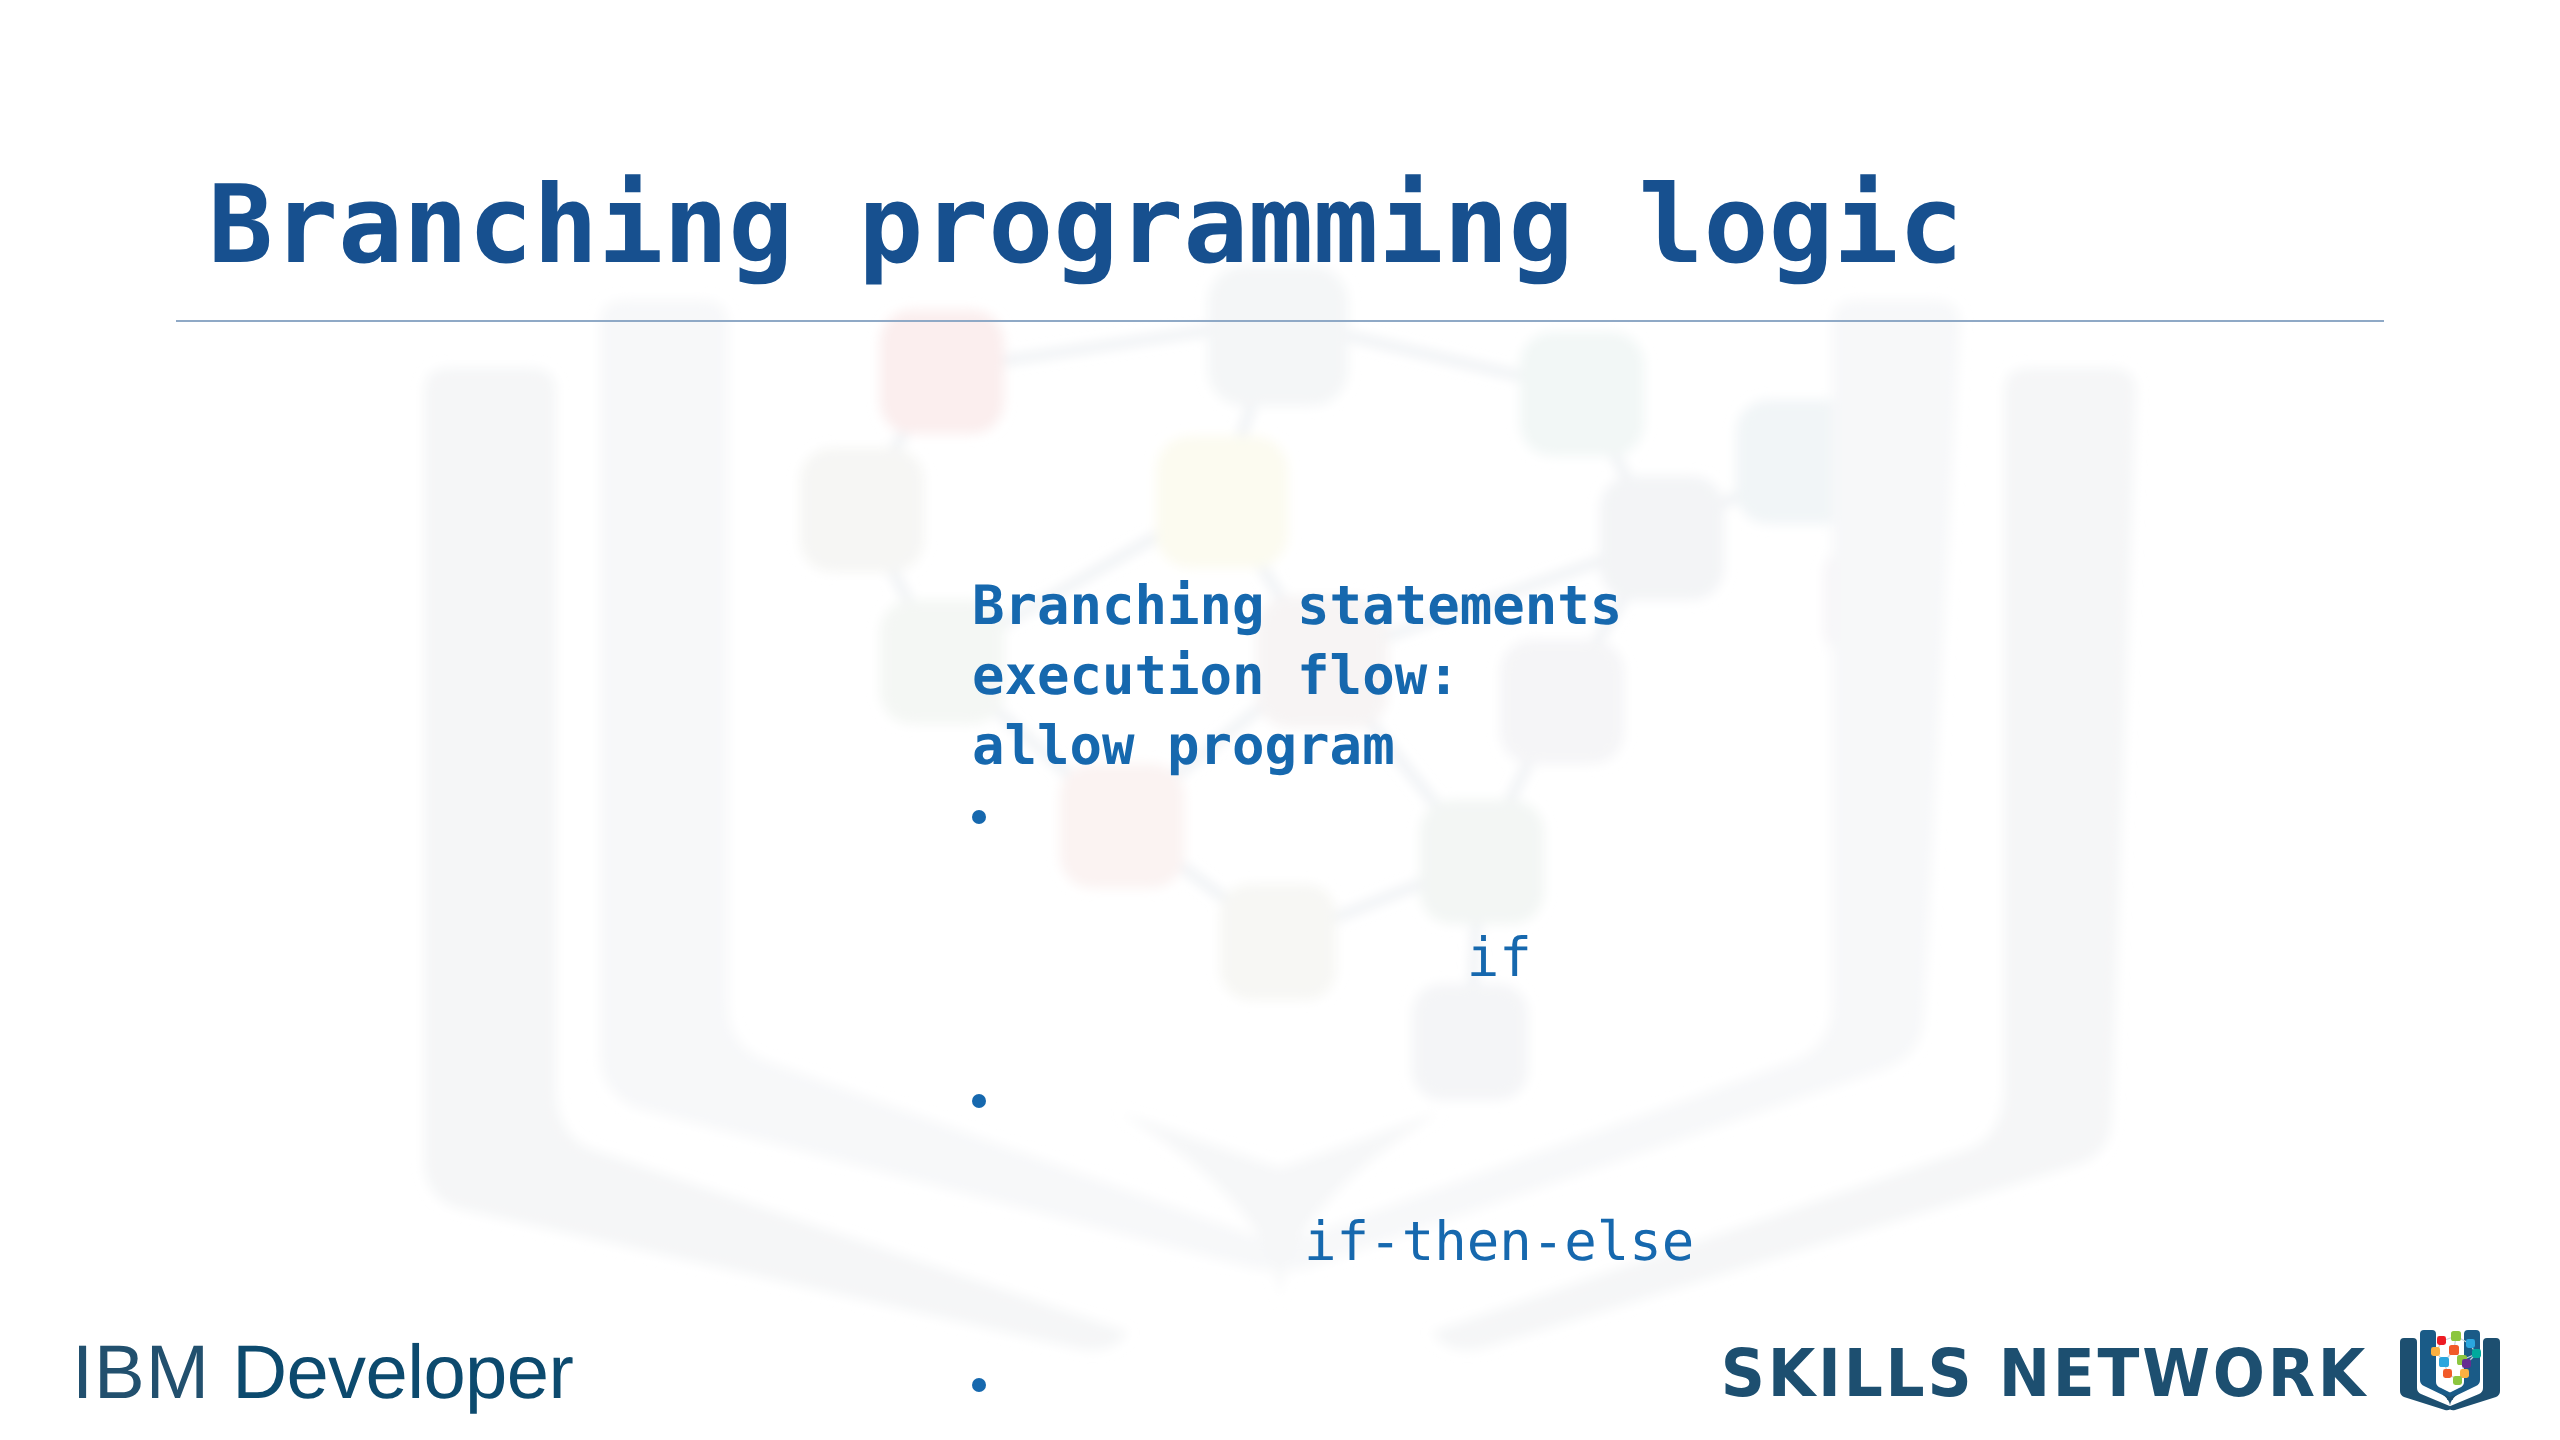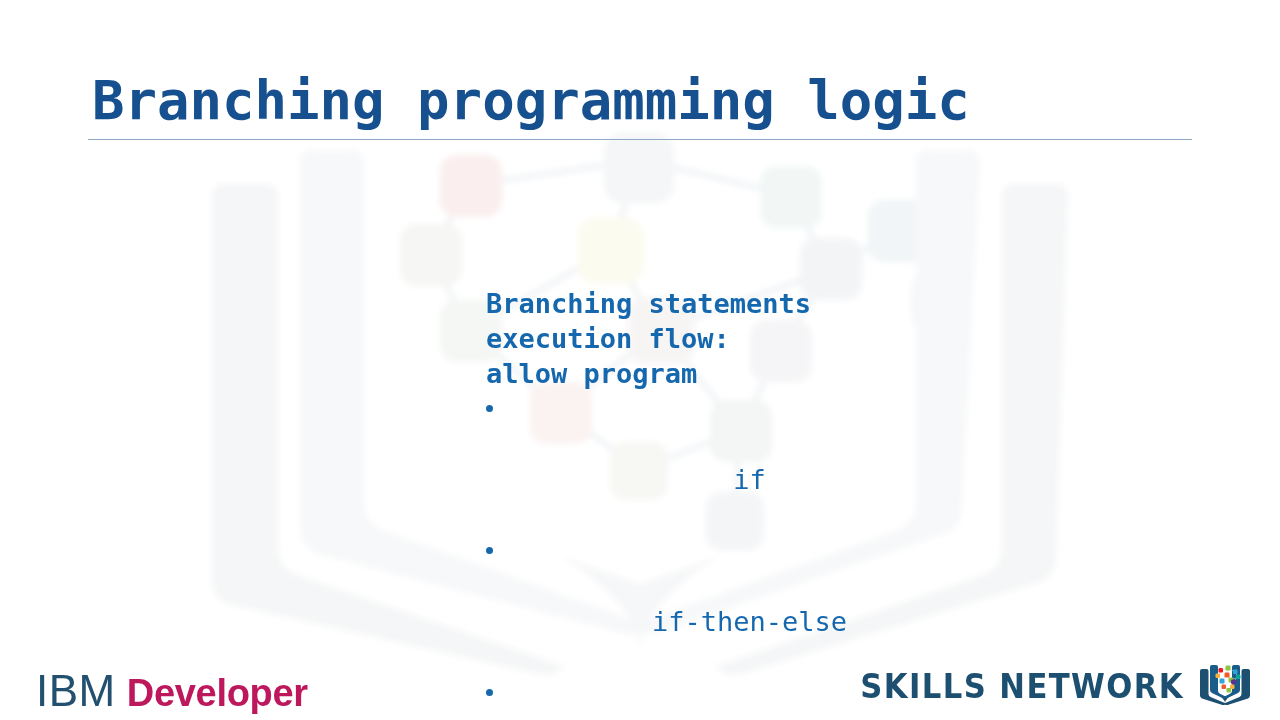--- a/index.html
+++ b/index.html
@@ -39,21 +39,21 @@
     z-index: 3;
   }
   #slide-title {
     font-family: "DejaVu Sans Mono", "Liberation Mono", monospace;
     font-weight: bold;
     font-size: 54px;
     line-height: 62px;
     letter-spacing: 0px;
     color: #17508f;
     white-space: nowrap;
-    margin: 4px;
+    margin: 16px;
   }
   #title-rule {
     margin-top: 7px;
     height: 1px;
     width: 1104px;
     background: #8fa9c6;
   }
 
   
   #body-block {
@@ -100,31 +100,31 @@
     position: absolute;
     left: 36px;
     top: 666px;
     z-index: 3;
     display: flex;
     align-items: baseline;
     color: #1d4f70;
     font-family: "Liberation Sans", sans-serif;
   }
   #ibm-mark {
-    font-size: 44px;
+    font-size: 38px;
     font-weight: 400;
     letter-spacing: 0.5px;
     color: #22506e;
     text-align: center;
   }
   #developer-mark {
     font-size: 38px;
-    font-weight: bold;
+    font-weight: normal;
     letter-spacing: -0.3px;
-    color: #be185d;
+    color: #0c4a6e;
     margin-left: 11px;
   }
 
   
   #skills-network {
     position: absolute;
     right: 28px;
     top: 662px;
     z-index: 3;
     display: flex;

